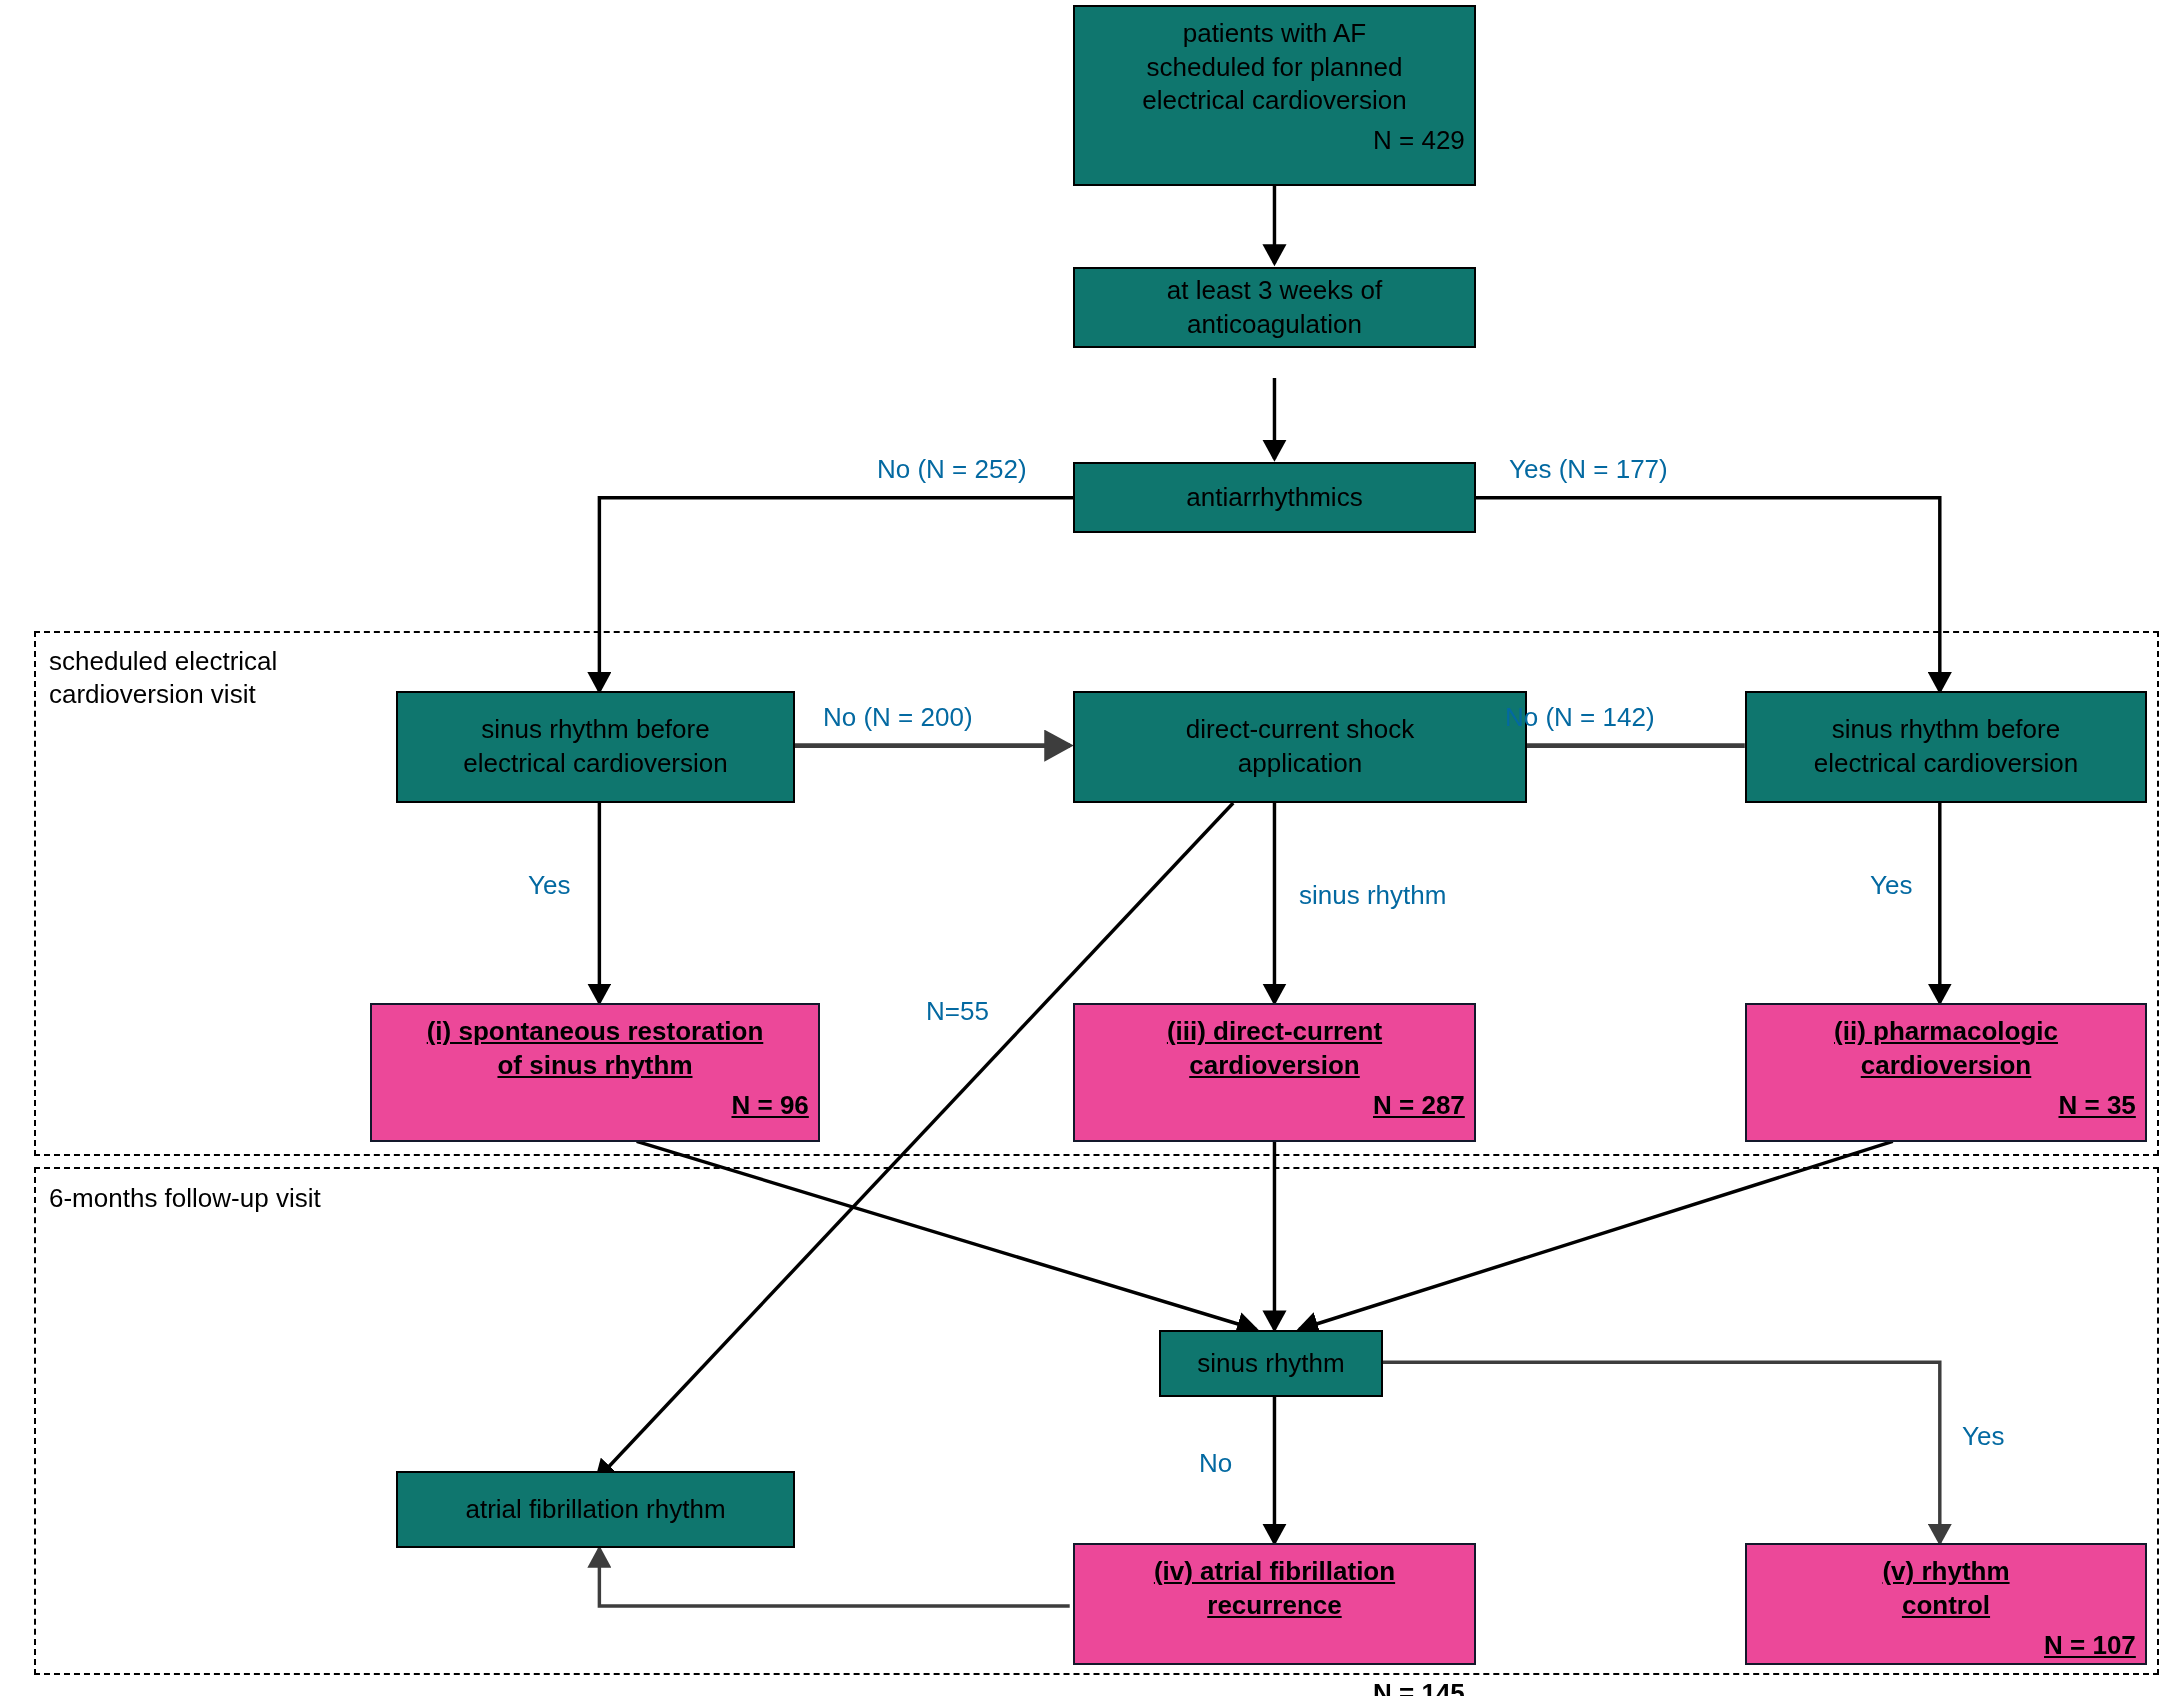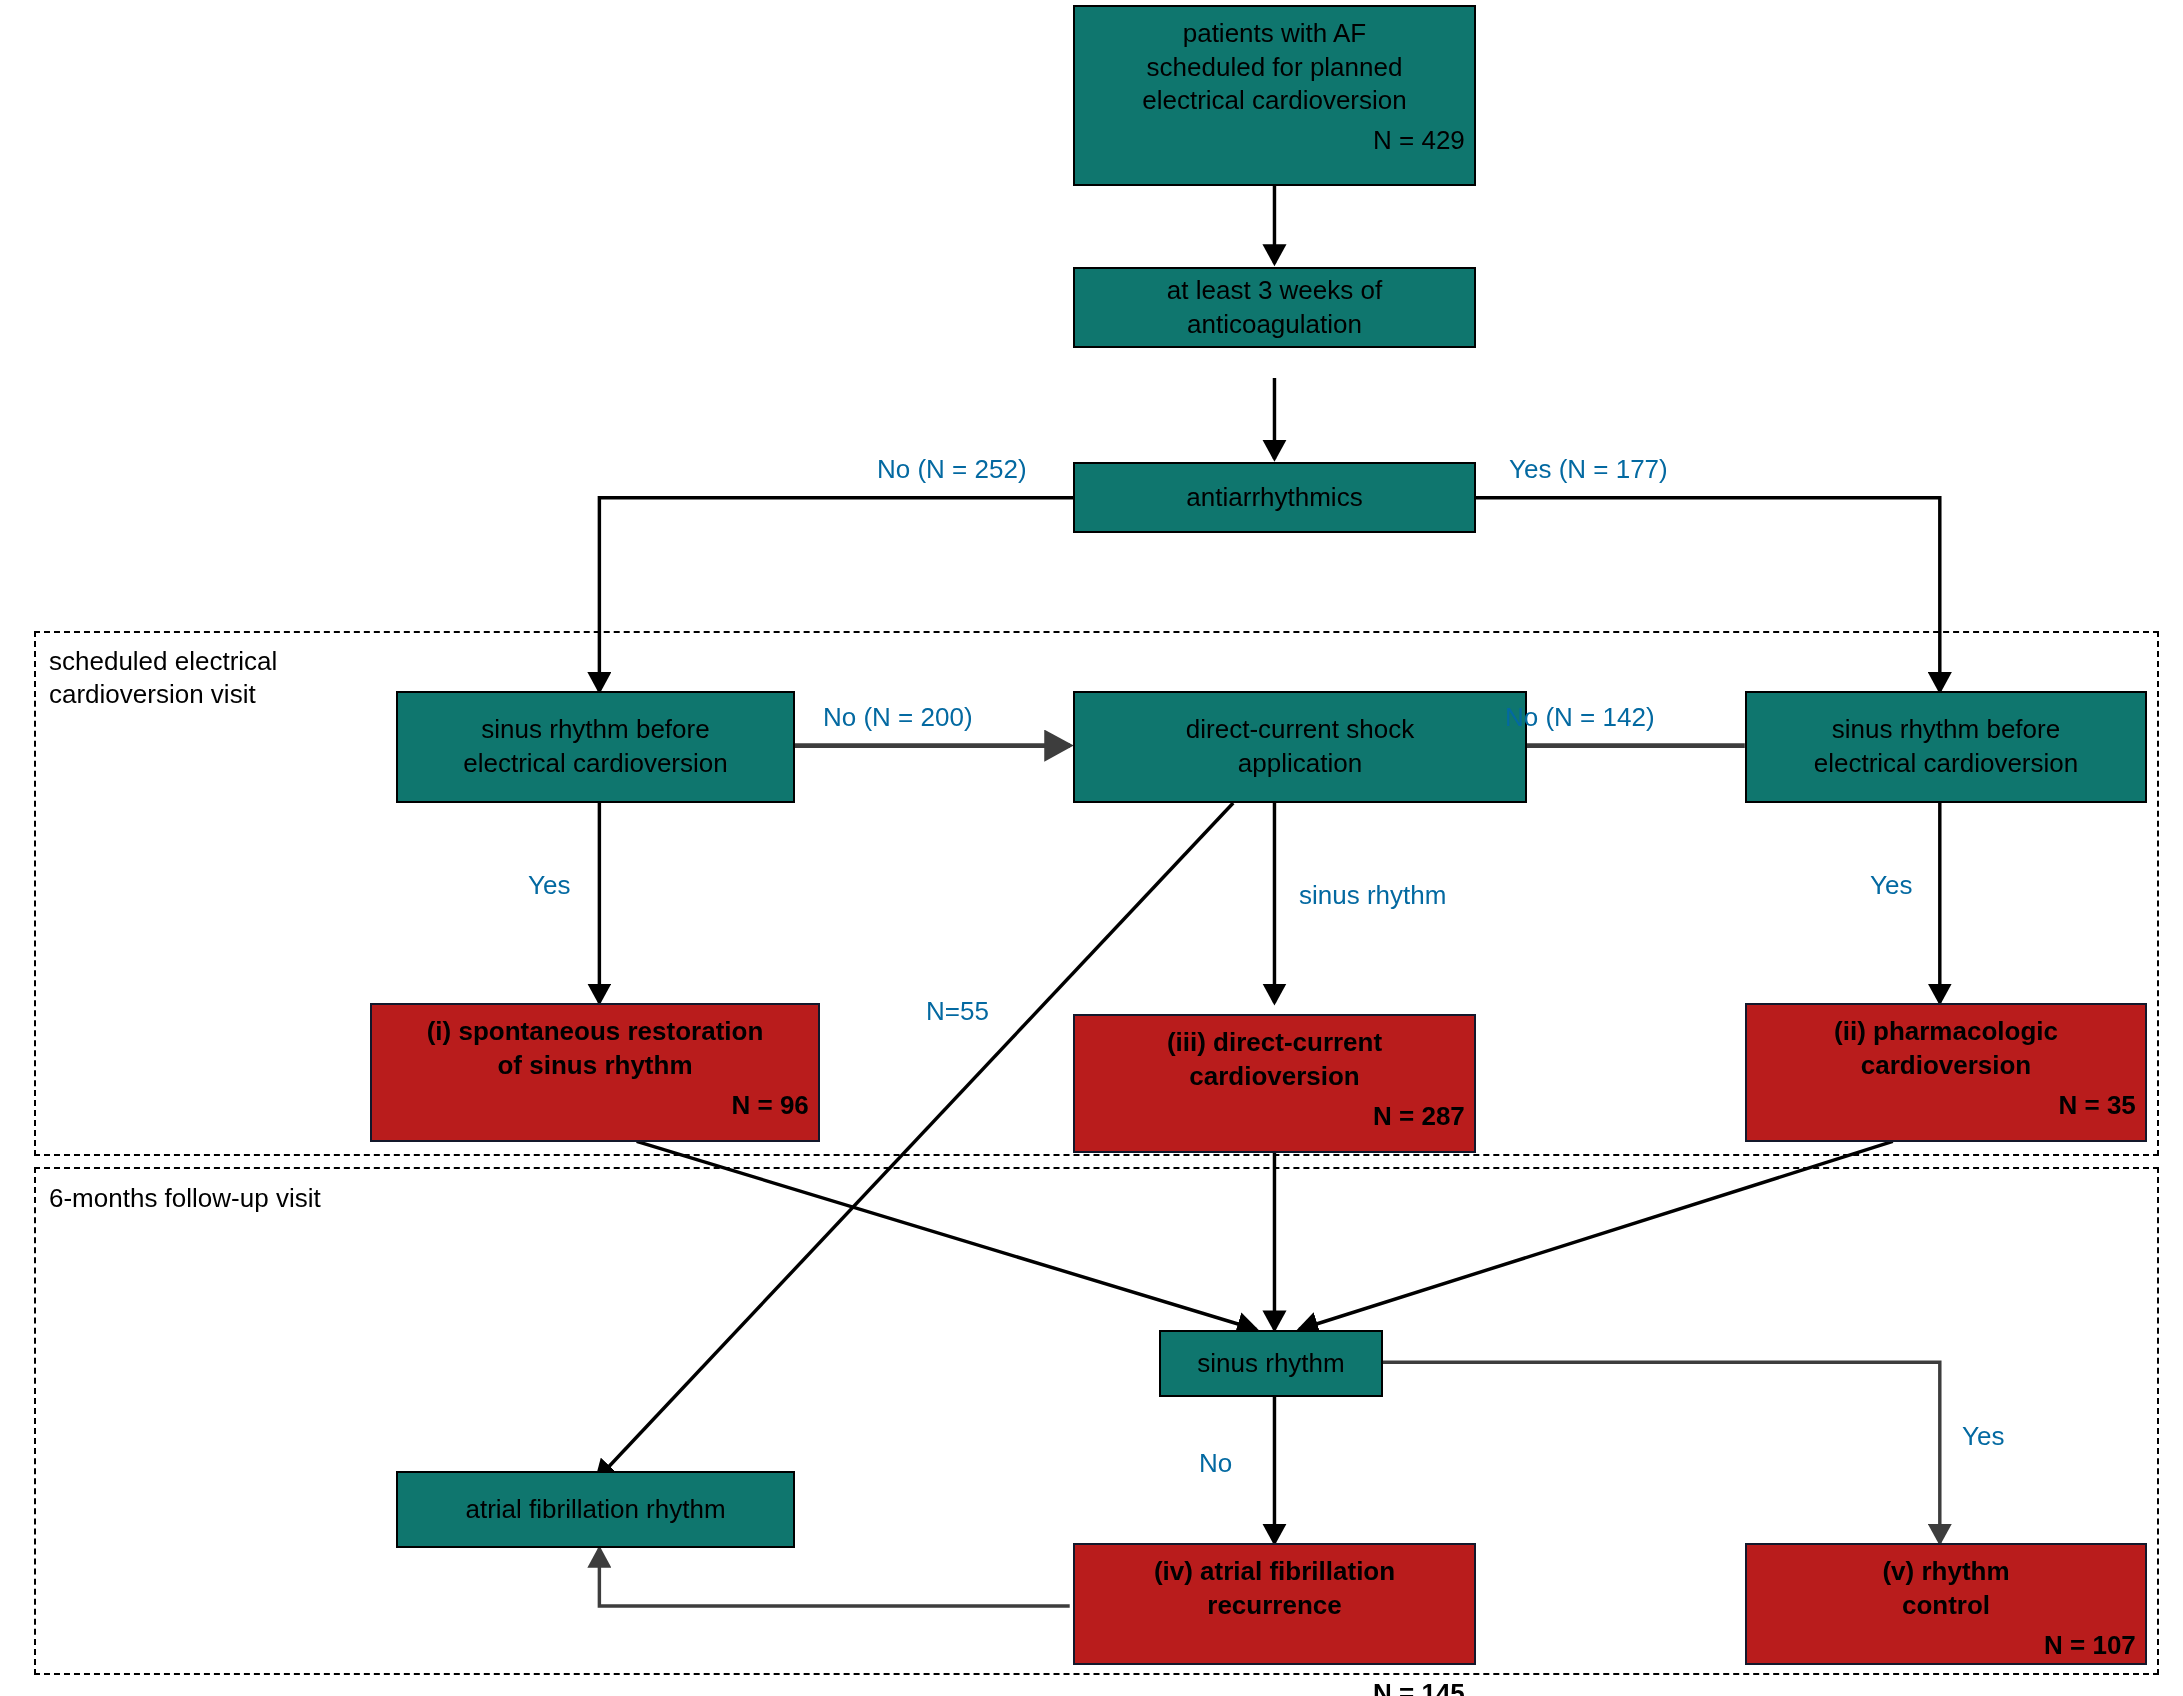--- a/index.html
+++ b/index.html
@@ -40,23 +40,24 @@
     color: #000000;
     padding: 5.7px 9.2px;
   }
   .node .lines {
     width: 100%;
   }
   .node .ln {
     display: block;
   }
   .node.blue {
-    background: #b91c1c;
+    background: #ec4899;
     font-weight: bold;
     border-color: #13182b;
+    text-decoration: underline;
   }
   .node .nval {
     display: block;
     width: 100%;
     text-align: right;
     font-weight: normal;
     margin-top: 5.7px;
   }
   .node.blue .nval {
     font-weight: bold;
@@ -185,21 +186,21 @@
   </div>
 
   <div class="node blue topalign" style="left:370px; top:1003px; width:450px; height:139px;">
     <span class="lines">
       <span class="ln">(i) spontaneous restoration</span>
       <span class="ln">of sinus rhythm</span>
     </span>
     <span class="nval">N = 96</span>
   </div>
 
-  <div class="node blue topalign" style="left:1073px; top:1003px; width:403px; height:139px;margin-top:11px;">
+  <div class="node blue topalign" style="left:1073px; top:1003px; width:403px; height:139px;">
     <span class="lines">
       <span class="ln">(iii) direct-current</span>
       <span class="ln">cardioversion</span>
     </span>
     <span class="nval">N = 287</span>
   </div>
 
   <div class="node blue topalign" style="left:1745px; top:1003px; width:402px; height:139px;">
     <span class="lines">
       <span class="ln">(ii) pharmacologic</span>

